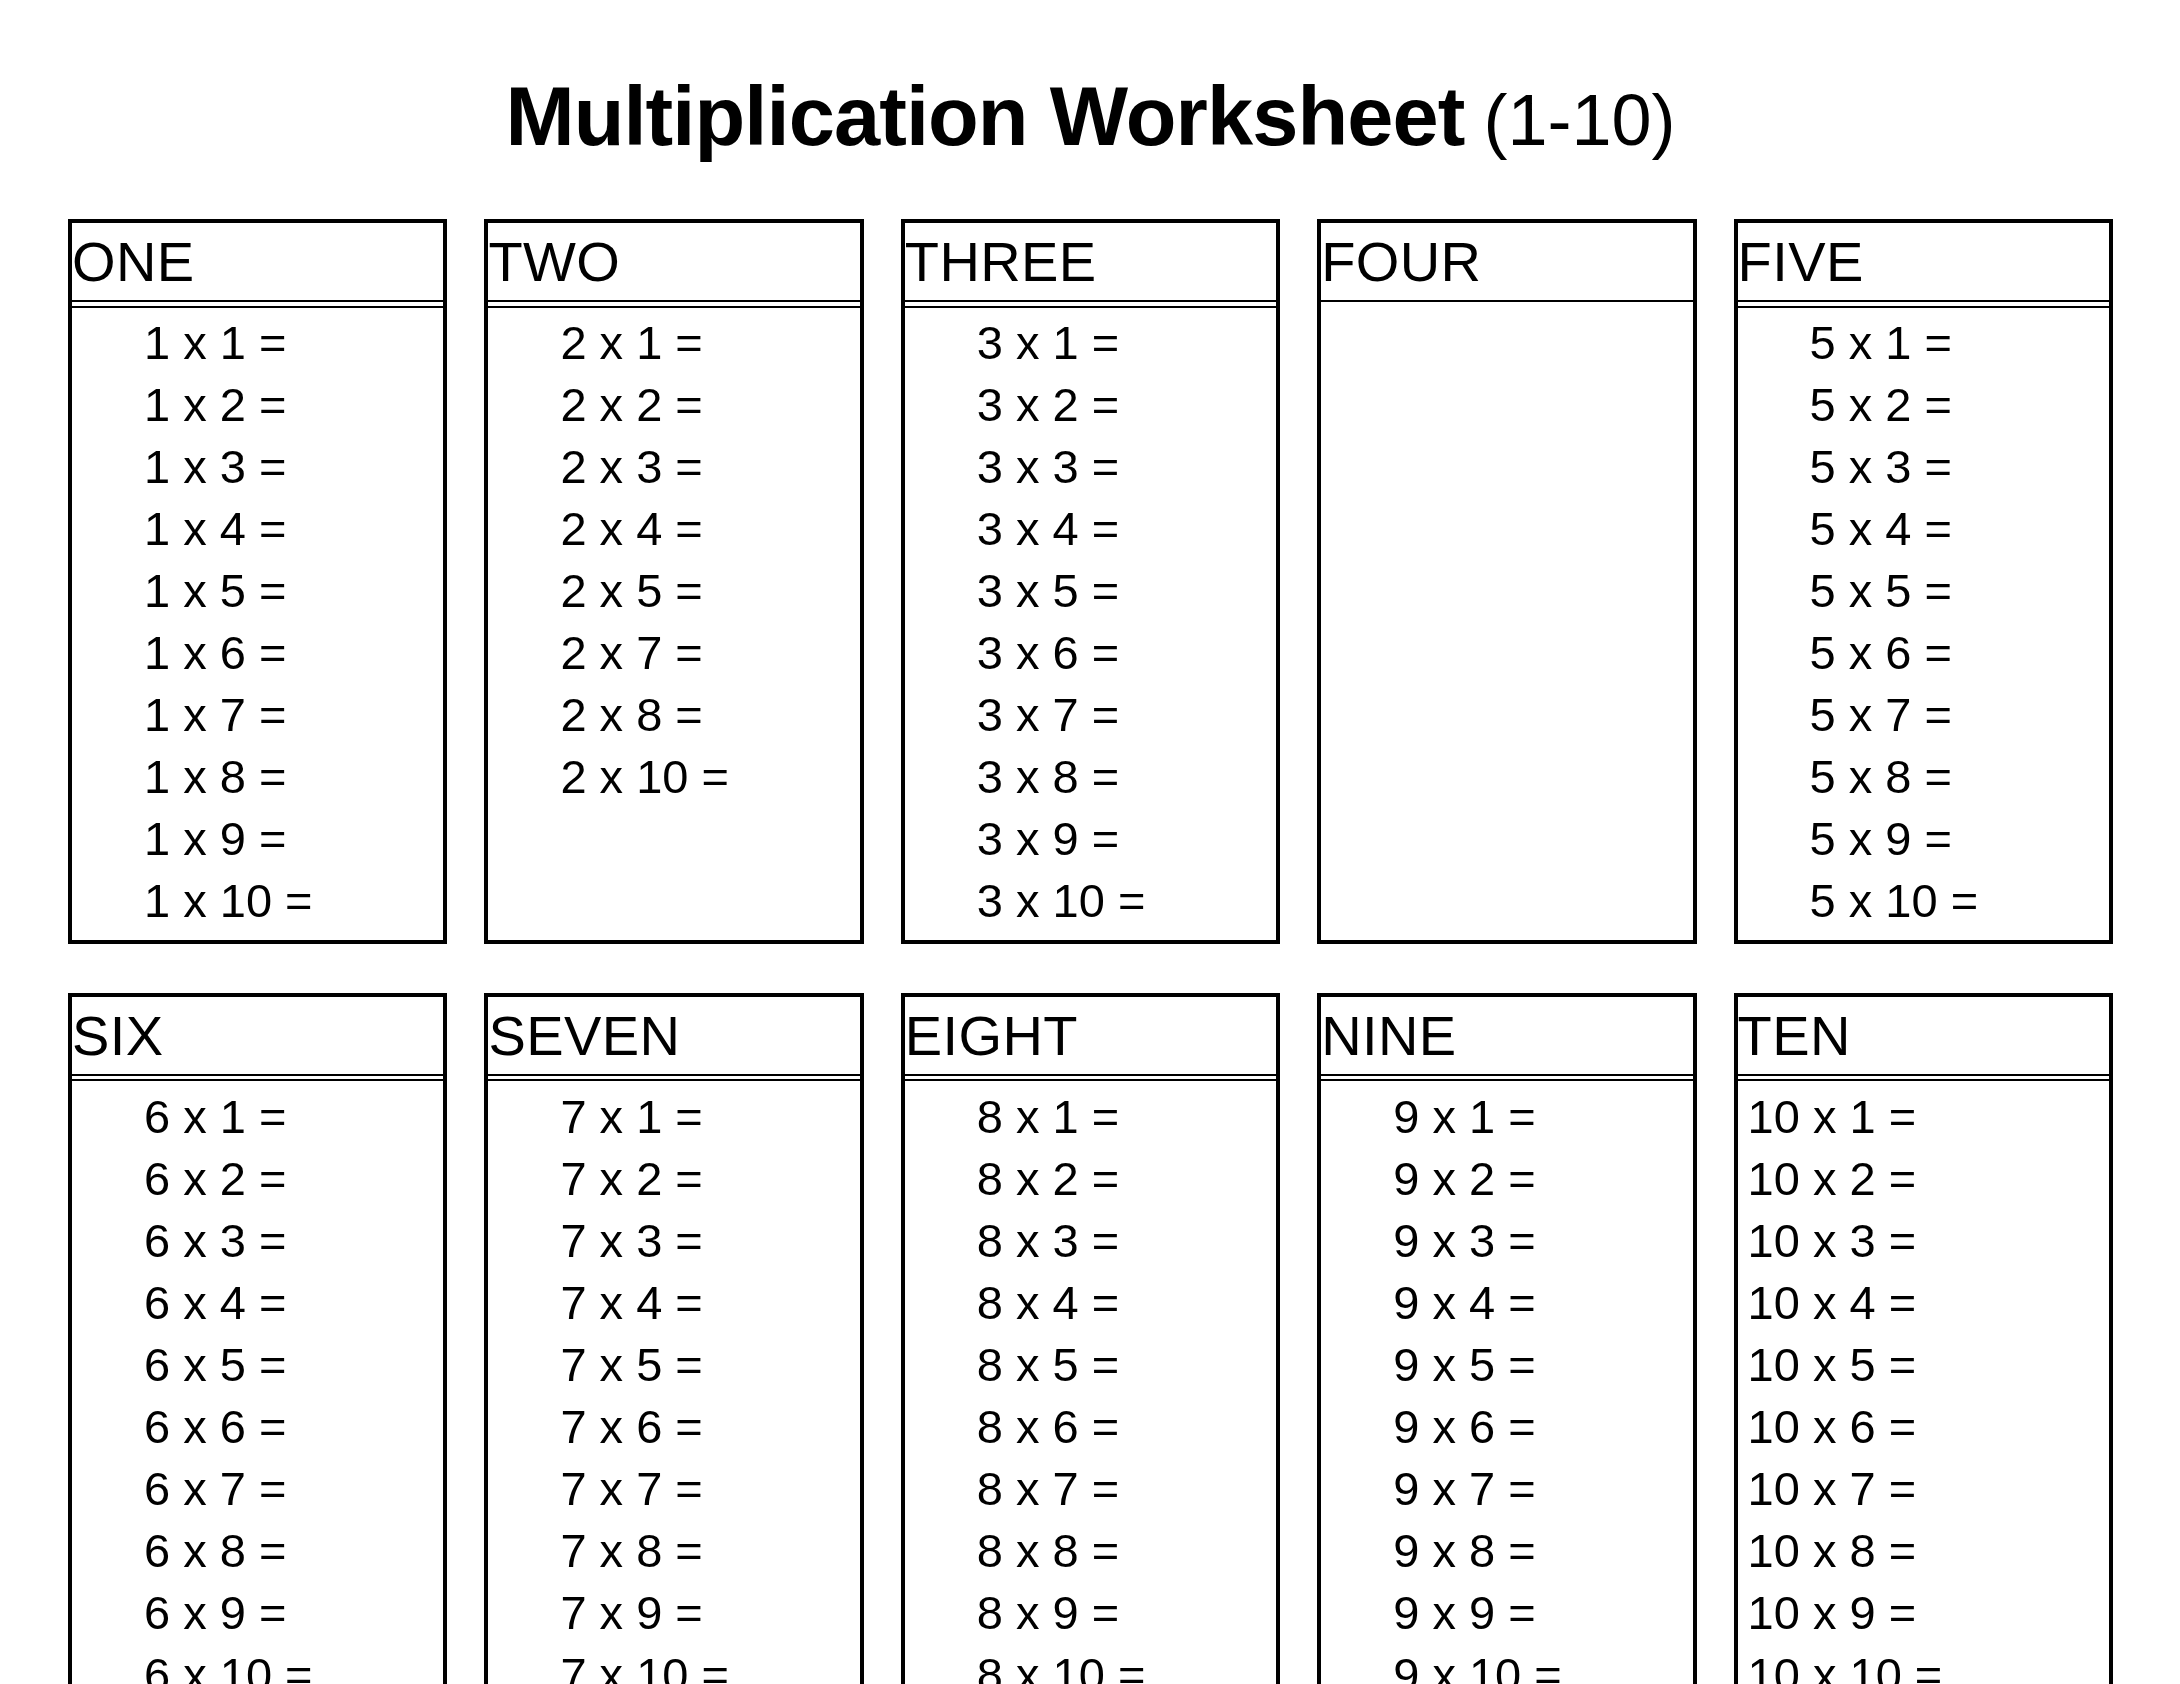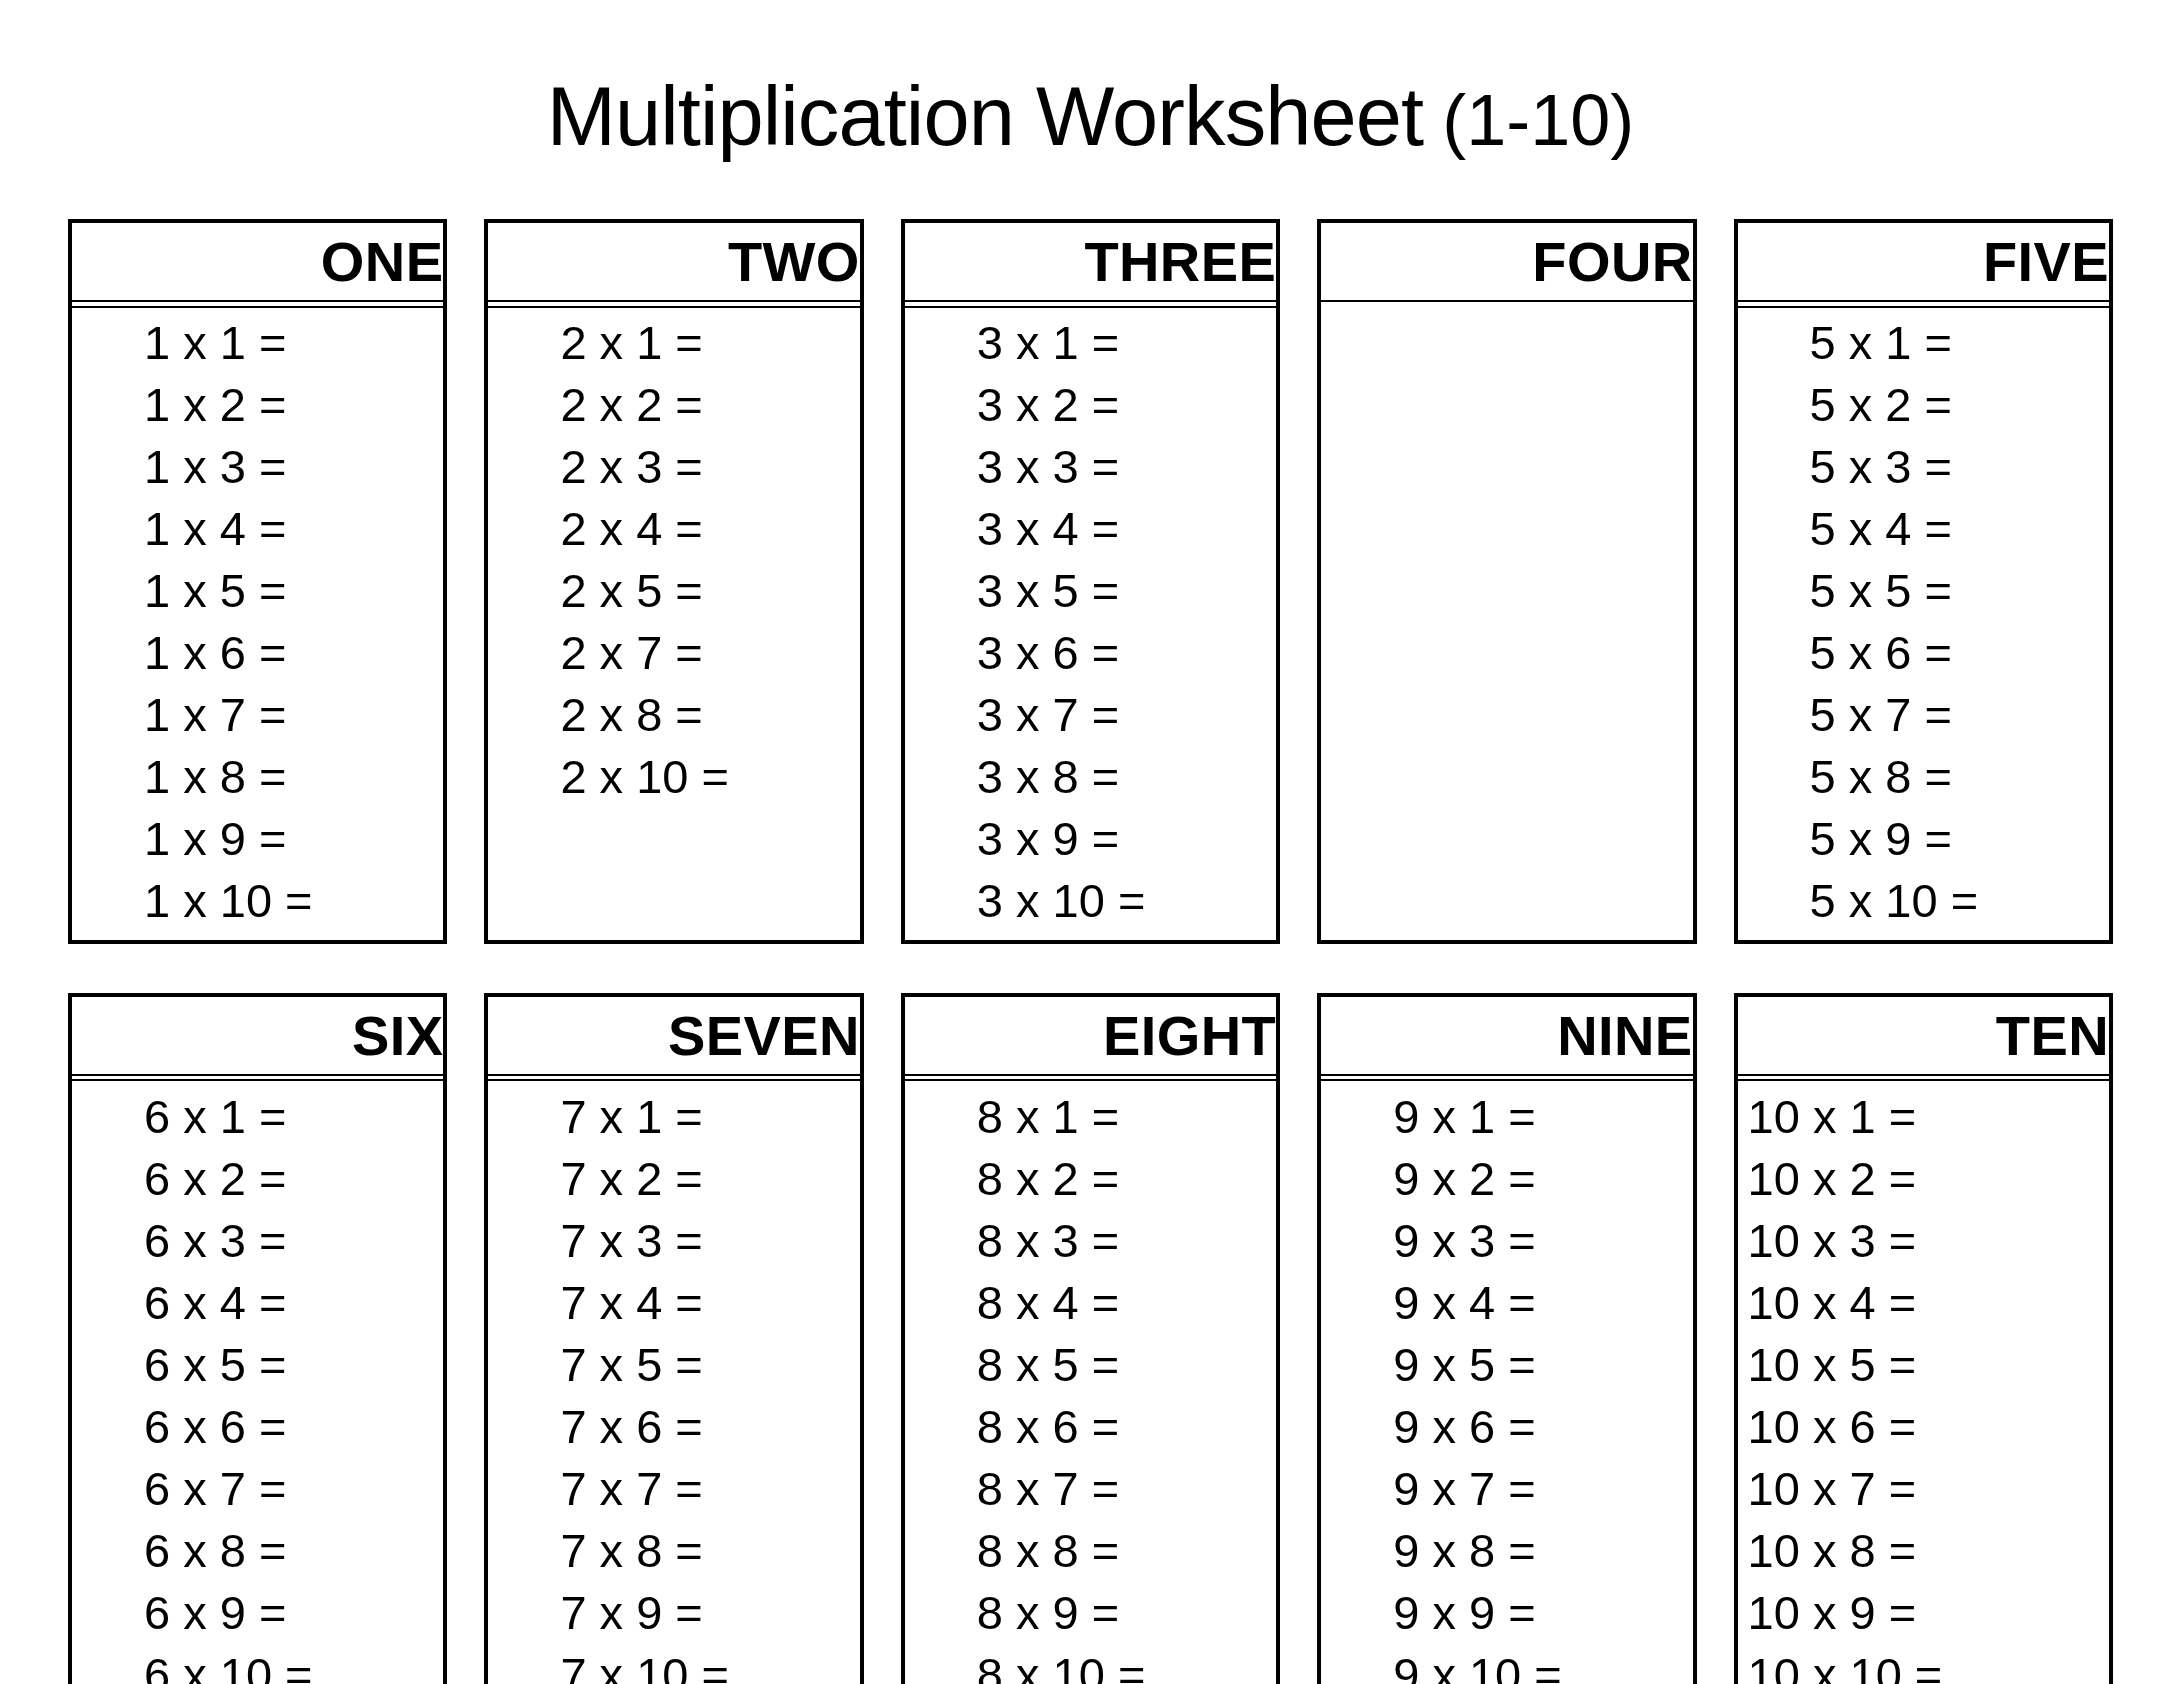--- a/index.html
+++ b/index.html
@@ -20,21 +20,21 @@
     background: #ffffff;
   }
   .title {
     padding-top: 15.3px;
     text-align: center;
     font-size: 83px;
     line-height: 1.12;
     white-space: nowrap;
   }
   .title-main {
-    font-weight: normal;
+    font-weight: bold;
     letter-spacing: -0.9px;
   }
   .title-suffix {
     font-weight: 400;
     font-size: 72px;
     margin-left: 19px;
   }
   .grid {
     margin: 21px 68px 0 68px;
     display: grid;
@@ -42,23 +42,23 @@
     column-gap: 37px;
     row-gap: 49px;
   }
   .card {
     border: 4.3px solid #000000;
     background: #ffffff;
   }
   .card-header {
     height: 77px;
     line-height: 77px;
-    text-align: right;
+    text-align: left;
     font-size: 56px;
-    font-weight: bold;
+    font-weight: normal;
     letter-spacing: 0.4px;
     border-bottom: 2.6px solid #000000;
   }
   .card-body {
     border-top: 2.6px solid #000000;
     margin-top: 3.4px;
     padding: 4.3px 0 7.7px 0;
   }
   .eq {
     font-size: 47px;

